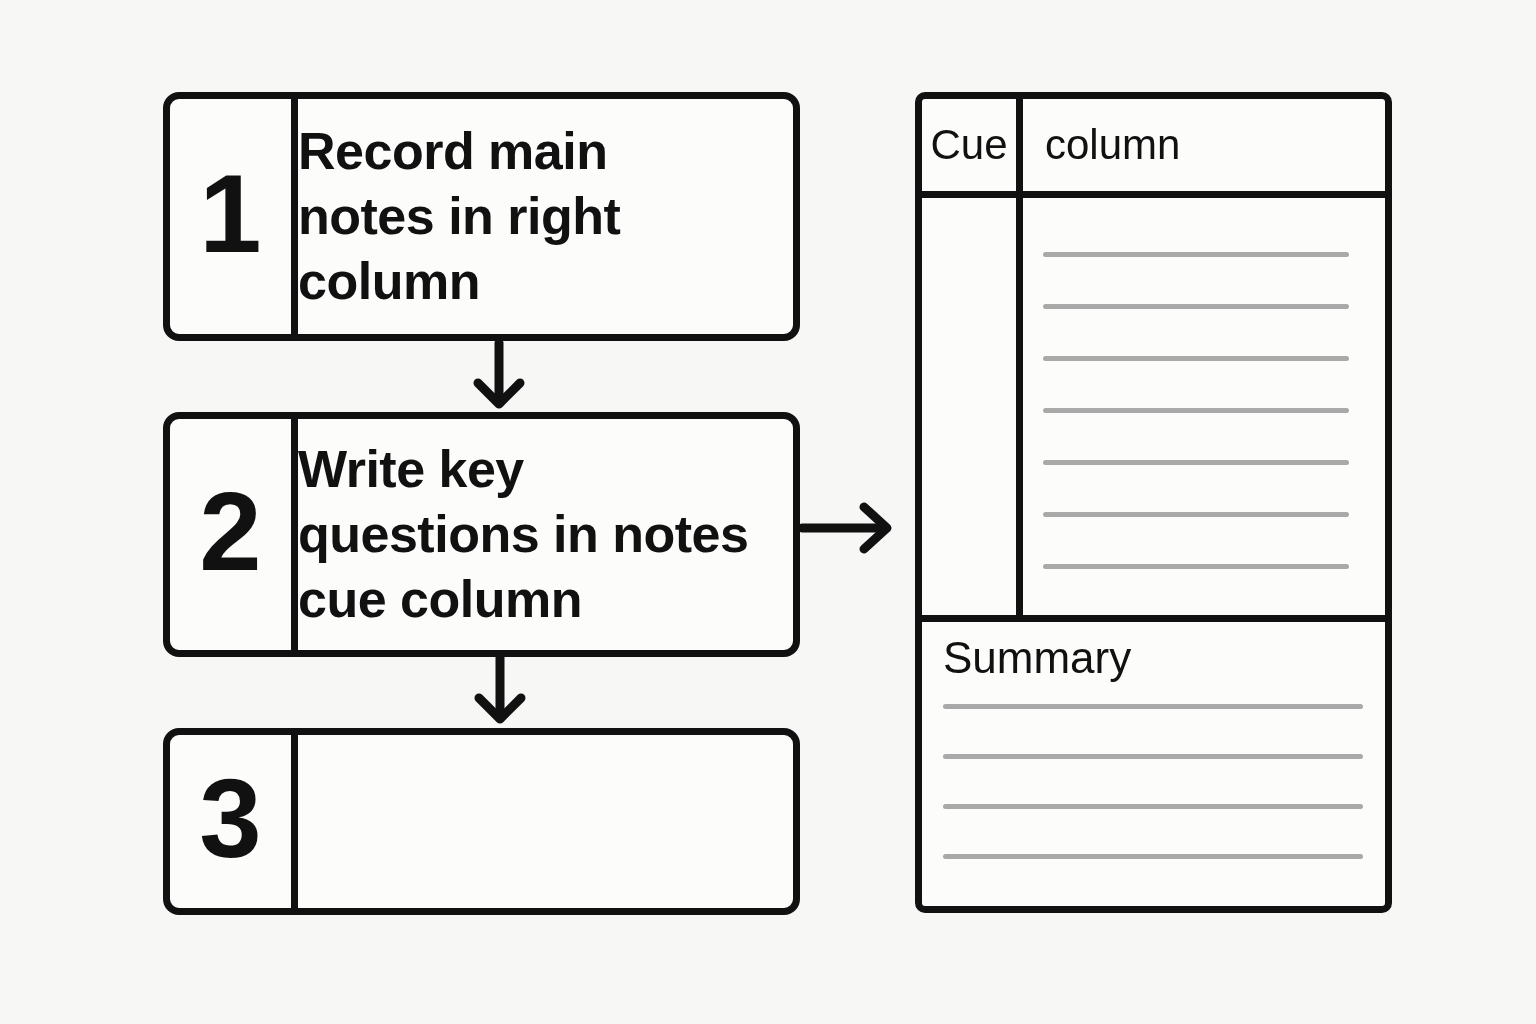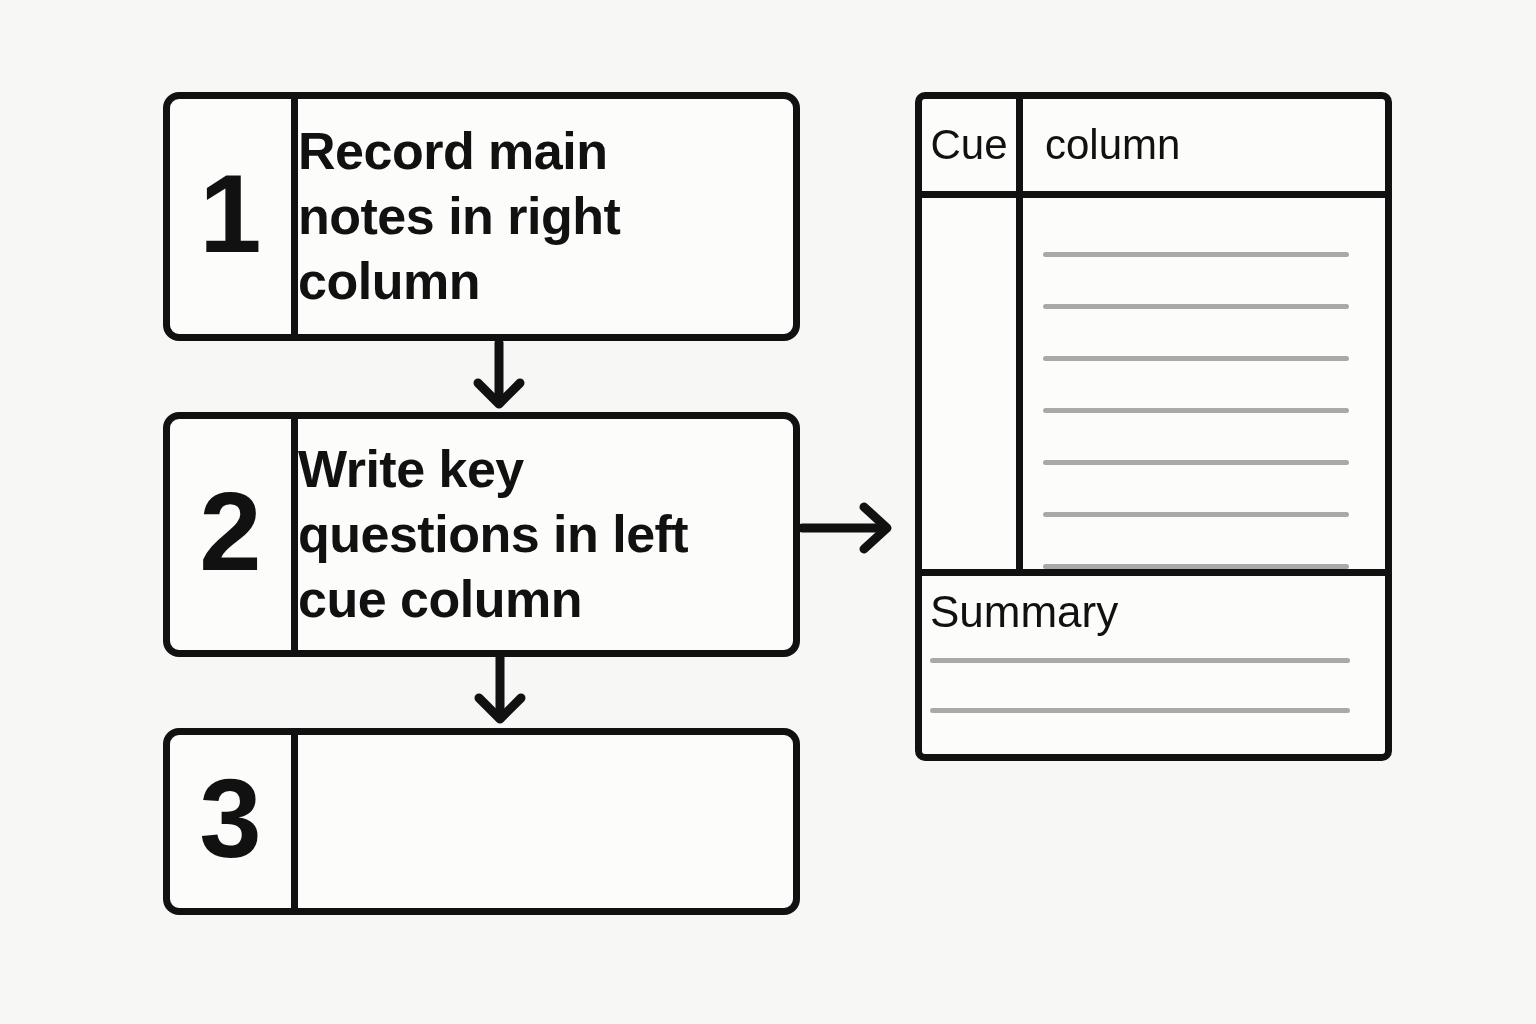--- a/index.html
+++ b/index.html
@@ -70,21 +70,21 @@
     stroke-linejoin:round;
   }
   .arrow-down-1{left:464px;top:341px;}
   .arrow-down-2{left:465px;top:655px;}
   .arrow-right{left:800px;top:493px;}
 
   
   .note-page{
     position:absolute;
     left:915px;top:92px;
-    width:477px;height:669px;
+    width:477px;height:821px;
     background:var(--surface);
     border:7px solid var(--ink);
     border-radius:10px;
     display:flex;
     flex-direction:column;
     overflow:hidden;
   }
   .page-header{
     flex:0 0 99px;
     border-bottom:7px solid var(--ink);
@@ -121,21 +121,21 @@
   .notes-area{
     flex:1;
     padding:54px 0 0 20px;
     display:flex;
     flex-direction:column;
     gap:47px;
   }
   .notes-area .rule-line{width:306px;}
   .summary-section{
     flex:0 0 284px;
-    padding:10px 0 0 8px;
+    padding:10px 0 0 21px;
     display:flex;
     flex-direction:column;
   }
   .summary-label{
     font-size:44px;
     font-weight:400;
     line-height:52px;
   }
   .summary-lines{
     margin-top:20px;
@@ -165,21 +165,21 @@
   </section>
 
   <svg class="arrow arrow-down-1" width="70" height="71" viewBox="0 0 70 71">
     <path d="M35,2 L35,60"></path>
     <path d="M14,42 L35,63 L56,42"></path>
   </svg>
 
   <section class="step-box s2">
     <div class="step-number">2</div>
     <div class="step-text">Write key
-questions in left
+questions in notes
 cue column</div>
   </section>
 
   <svg class="arrow arrow-down-2" width="70" height="72" viewBox="0 0 70 72">
     <path d="M35,2 L35,61"></path>
     <path d="M14,43 L35,64 L56,43"></path>
   </svg>
 
   <section class="step-box s3">
     <div class="step-number">3</div>

